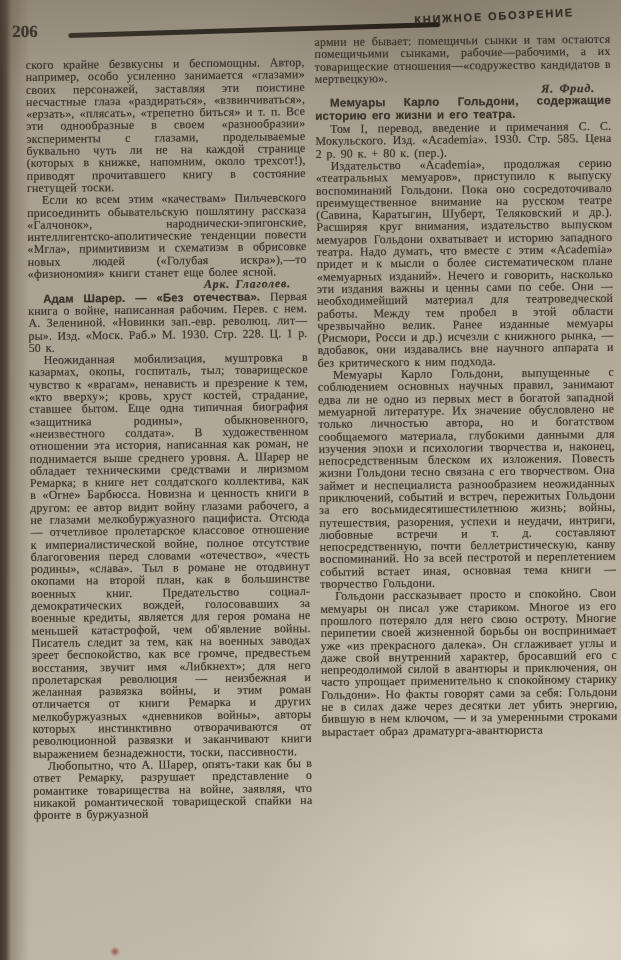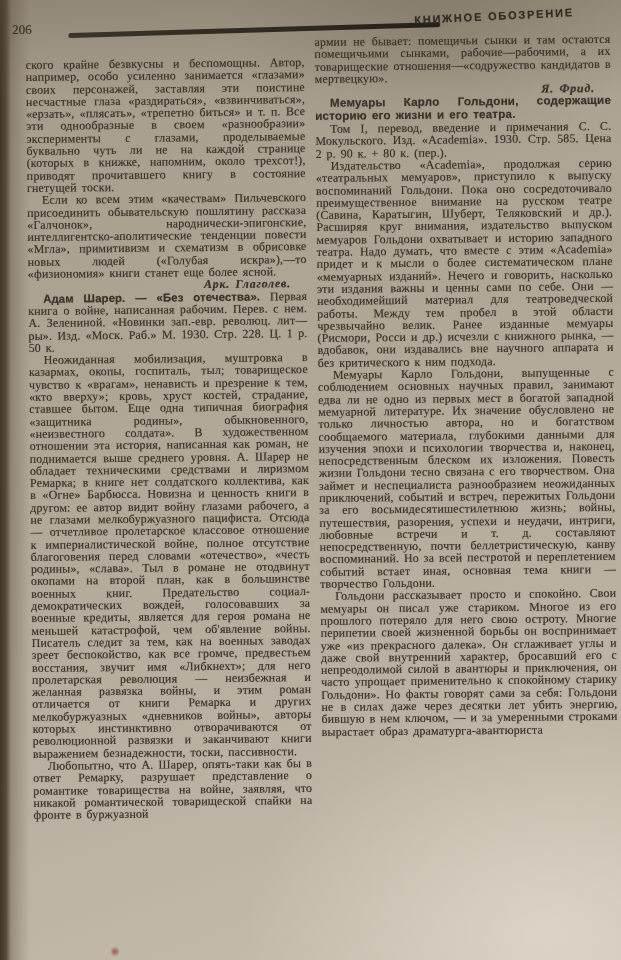--- a/index.html
+++ b/index.html
@@ -16,21 +16,21 @@
       linear-gradient(90deg, #3f352a 0px, #564a3b 6px, rgba(95,83,66,0.40) 11px, rgba(95,83,66,0) 30px),
       linear-gradient(160deg, #a59b8b 0%, #b0a797 40%, #bab2a2 72%, #c7c0b1 100%);
   }
   .sheet {
     position: absolute; inset: 0;
     transform: rotate(-0.6deg);
   }
   .pagenum {
     position: absolute; left: 17px; top: 19px;
     font-family: "Liberation Serif", "DejaVu Serif", serif;
-    font-weight: normal; font-size: 13px; color: #3c362c;
+    font-weight: bold; font-size: 17px; color: #3c362c;
     text-shadow: 0 0 0.8px rgba(60,54,44,0.6);
   }
   .rule {
     position: absolute; left: 73px; top: 27px;
     width: 372px; height: 5px;
     background: linear-gradient(90deg, #3a342a, #25211a);
     border-radius: 3px;
     transform: rotate(-1.1deg);
     filter: blur(0.4px);
   }

